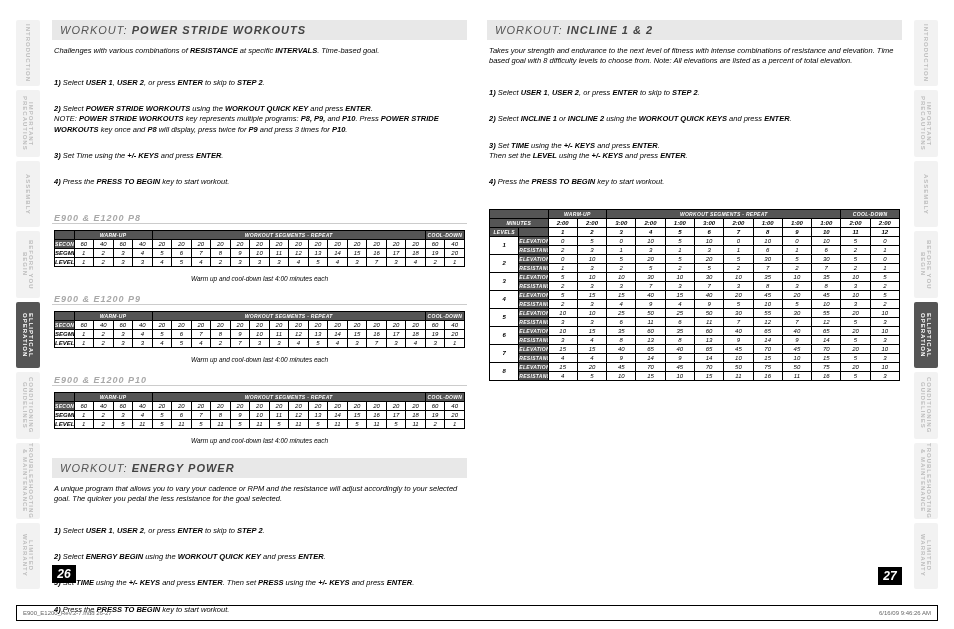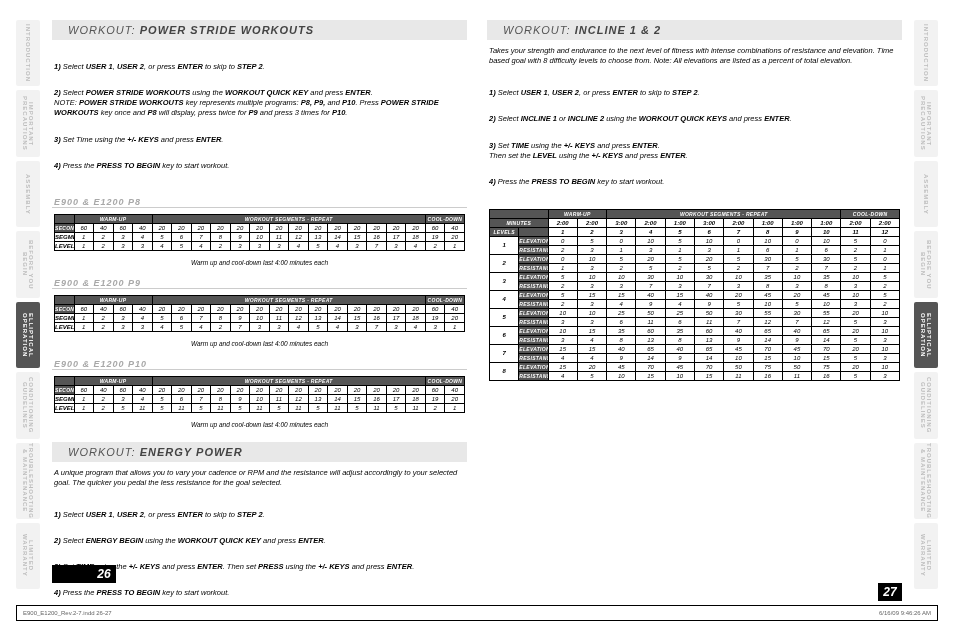--- a/index.html
+++ b/index.html
@@ -4,36 +4,36 @@
 <style>
   html,body{margin:0;padding:0;background:#fff;font-family:Arial,Helvetica,sans-serif;color:#000;}
   .sheet{width:954px;height:629px;position:relative;overflow:hidden;font-size:7px;}
   .tabs{position:absolute;top:20px;bottom:40px;width:24px;display:flex;flex-direction:column;gap:4px;}
   .tabs.left{left:16px;}
   .tabs.right{right:16px;}
   .tab{flex:1;background:#f2f2f2;color:#bdbdbd;font-size:6px;letter-spacing:1px;font-weight:bold;writing-mode:vertical-rl;text-align:center;display:flex;align-items:center;justify-content:center;text-transform:uppercase;border-radius:2px;}
   .tab.active{background:#555;color:#fff;}
   .pages{position:absolute;left:52px;right:52px;top:20px;bottom:40px;display:flex;gap:20px;}
   .page{flex:1;display:flex;flex-direction:column;gap:6px;}
-  .hdr{background:#e8e8e8;padding:4px 16px;font-style:italic;font-size:11px;color:#555;letter-spacing:1px;}
+  .hdr{background:#e8e8e8;padding:4px 8px;font-style:italic;font-size:11px;color:#555;letter-spacing:1px;}
   .hdr .pre{font-weight:400;}
   .hdr .main{font-weight:bold;color:#444;}
   .intro{font-size:7.5px;font-style:italic;line-height:1.35;padding:0 2px;}
   .steps{padding:0 2px;}
   .step{font-size:7.5px;font-style:italic;line-height:1.35;margin:16px 0;}
   .step .n{font-weight:bold;}
   .subhdr{color:#a8a8a8;font-style:italic;font-weight:bold;font-size:9px;letter-spacing:1px;padding:2px 2px 0 2px;border-bottom:1px solid #ccc;margin-top:2px;}
   .tblwrap{padding:0 2px;}
   table{border-collapse:collapse;width:100%;font-size:6px;table-layout:fixed;}
   th,td{border:1px solid #000;padding:1px 0;text-align:center;font-style:italic;overflow:hidden;}
   .darkcell{background:#555;color:#fff;font-size:5px;font-weight:bold;letter-spacing:0.3px;text-transform:uppercase;}
   .note{text-align:center;font-size:6.5px;font-style:italic;padding:2px 0;}
   .pagenum{background:#000;color:#fff;font-weight:bold;font-style:italic;font-size:12px;width:24px;text-align:center;padding:2px 0;}
-  .pnL{position:absolute;left:52px;bottom:46px;padding-left:40px;}
-  .pnR{position:absolute;right:52px;bottom:28px;}
+  .pnL{position:absolute;left:52px;bottom:46px;}
+  .pnR{position:absolute;right:52px;bottom:44px;}
   .footer{position:absolute;left:16px;right:16px;bottom:8px;height:14px;border:1px solid #000;font-size:6px;color:#666;display:flex;align-items:center;justify-content:space-between;padding:0 6px;}
   .rowhdr{width:48px;}
   
   .t20 th, .t20 td{width:calc((100% - 48px)/20);}
   .inc th, .inc td{width:calc((100% - 84px)/12);}
   .incLevW{width:36px;}
   .incKindW{width:48px;}
   .sectiongap{height:2px;}
 </style>
 </head>
@@ -61,20 +61,21 @@
       <div class="tab">TROUBLESHOOTING &amp; MAINTENANCE</div>
       <div class="tab">LIMITED WARRANTY</div>
     </div>
 
   <div class="pages">
 
     <div class="page">
       <div class="hdr">
         <span class="pre">WORKOUT: </span><span class="main">POWER STRIDE WORKOUTS</span>
       </div>
+      <div class="intro" id="introL1">Challenges with various combinations of <b>RESISTANCE</b> at specific <b>INTERVALS</b>. Time-based goal.</div>
       <div class="steps" id="stepsL1">
           <div class="step"><span class="n">1)</span> Select <b>USER 1</b>, <b>USER 2</b>, or press <b>ENTER</b> to skip to <b>STEP 2</b>.</div>
           <div class="step"><span class="n">2)</span> Select <b>POWER STRIDE WORKOUTS</b> using the <b>WORKOUT QUICK KEY</b> and press <b>ENTER</b>.<br>NOTE: <b>POWER STRIDE WORKOUTS</b> key represents multiple programs: <b>P8, P9,</b> and <b>P10</b>. Press <b>POWER STRIDE WORKOUTS</b> key once and <b>P8</b> will display, press twice for <b>P9</b> and press 3 times for <b>P10</b>.</div>
           <div class="step"><span class="n">3)</span> Set Time using the <b>+/- KEYS</b> and press <b>ENTER</b>.</div>
           <div class="step"><span class="n">4)</span> Press the <b>PRESS TO BEGIN</b> key to start workout.</div>
         </div>
 
       <div class="subhdr">E900 &amp; E1200 P8</div>
       <div class="tblwrap" id="tblP8">
           <table class="t20">

